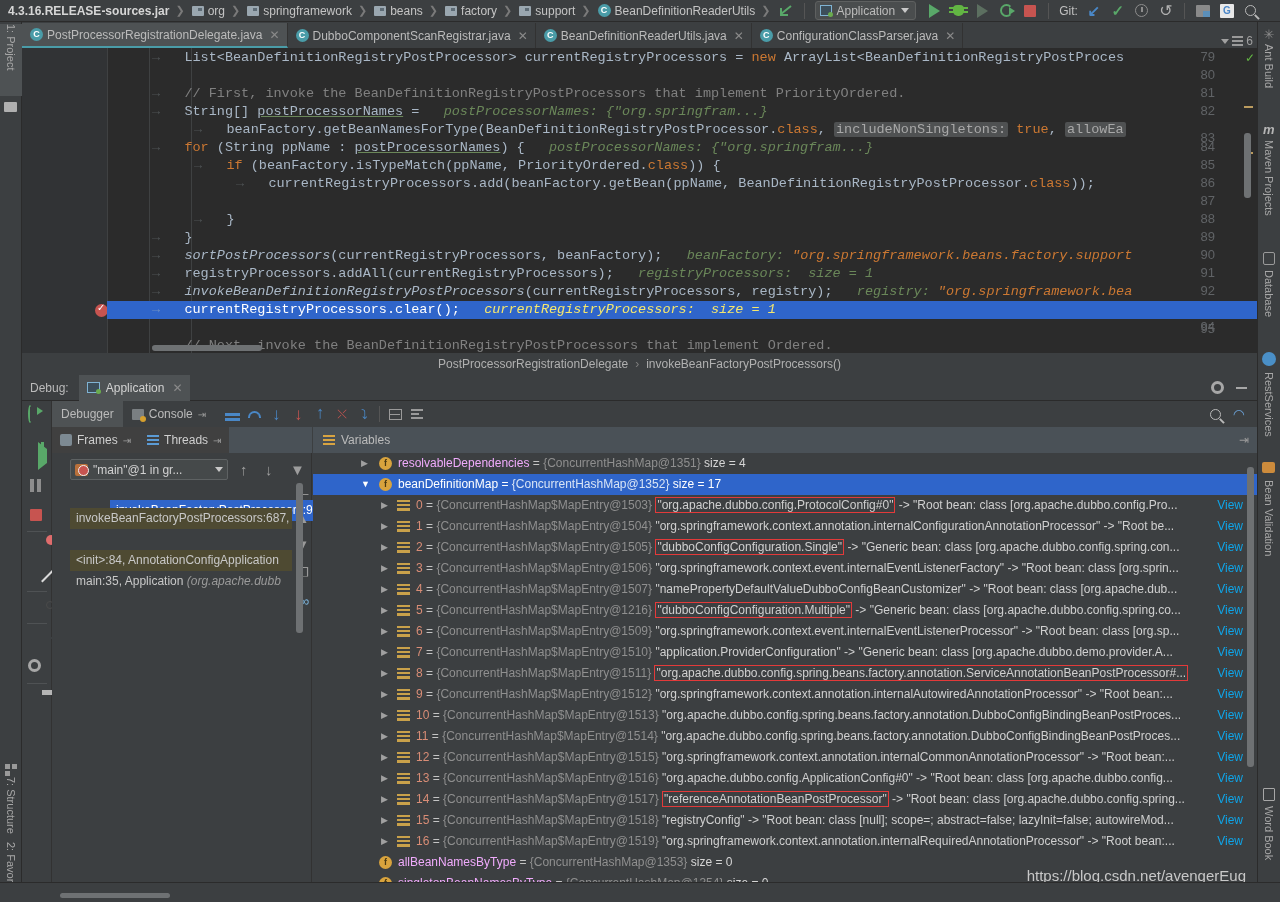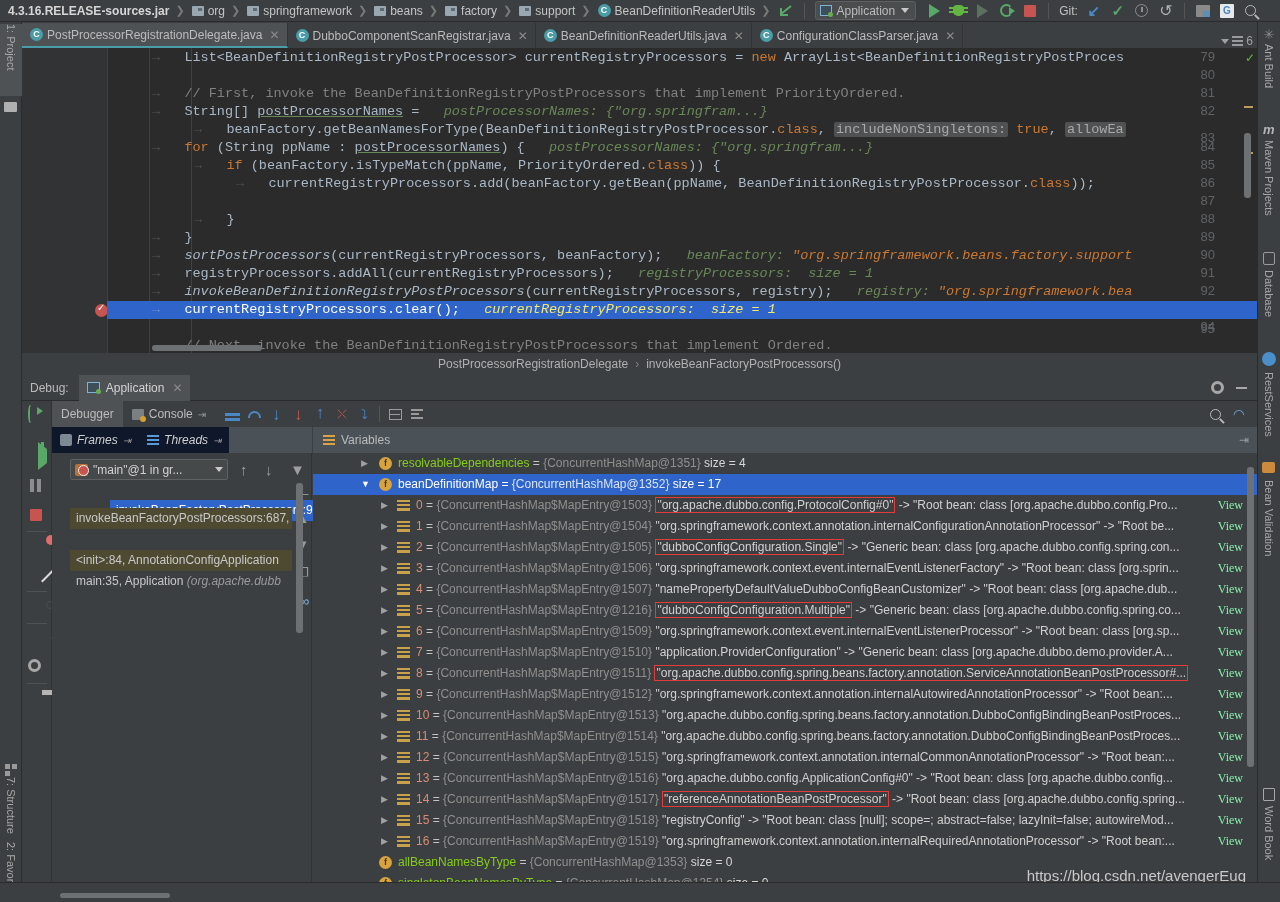--- a/index.html
+++ b/index.html
@@ -157,21 +157,21 @@
   .st-up { color:#4a88c7; font-size:17px; line-height:13px; transform:rotate(180deg);}
   .st-x { color:#c75450; font-size:12px; }
   .grid-ic{width:13px;height:11px;border:1.5px solid #9a9a9a;position:relative;}
   .grid-ic:after{content:"";position:absolute;left:0;top:4px;width:10px;height:1.2px;background:#9a9a9a;}
   .lines-ic{display:flex;flex-direction:column;gap:2px;}
   .lines-ic i{height:1.8px;background:#9a9a9a;display:block;}
 
   
   #frameTabs { position:absolute; left:30px; top:52px; width:260px; height:26px; background:#4a5157; display:flex; align-items:center; }
   .ftab { height:26px;display:flex;align-items:center;padding:0 8px;color:#cfcfcf; }
-  .ftab.on { background:#0f172a;font-style:italic; }
+  .ftab.on { background:#404040; }
   .fr-ic{width:12px;height:12px;background:#7d8a93;border-radius:2px;margin-right:5px;}
   .th-ic{display:flex;flex-direction:column;gap:1.6px;margin-right:5px;}
   .th-ic i{width:12px;height:2px;background:#5b9bd5;display:block;}
 
   #framesPanel { position:absolute; left:30px; top:78px; width:260px; height:429px; background:#3c3f41; border-right:1px solid #323232;}
   #threadSel { position:absolute; left:18px; top:6px; width:158px; height:21px; background:#45494a;
                border:1px solid #5e6263; border-radius:2px; display:flex; align-items:center; padding:0 4px; }
   .thr-ic{width:13px;height:12px;background:#b9703b;border-radius:2px;margin-right:5px;position:relative;}
   .thr-ic:after{content:"";position:absolute;left:3px;top:1px;width:9px;height:9px;border-radius:50%;background:#c75450;border:1.5px solid #efefef;}
   .frm-btn { position:absolute; top:8px; color:#9d9d9d; font-size:15px; }
@@ -187,28 +187,28 @@
   .var-ic{display:flex;flex-direction:column;gap:2px;margin-right:6px;}
   .var-ic i{width:12px;height:2.2px;background:#d9a441;display:block;}
   #varsPanel { position:absolute; left:291px; top:78px; width:944px; height:429px; background:#3c3f41; overflow:hidden; }
   .vrow { position:absolute; left:0; width:944px; height:21px; line-height:21px; white-space:nowrap; font-size:12px; overflow:hidden; }
   .vrow.sel { background:#2f65ca; }
   .arrow { position:absolute; color:#a0a0a0; font-size:9px; top:0; }
   .f-ic { position:absolute; width:13px;height:13px;border-radius:50%;background:#d8a33d;color:#4a3a12;
           font-size:9px;font-weight:bold;text-align:center;line-height:13px;top:4px; }
   .e-ic { position:absolute; display:flex;flex-direction:column;gap:2px; top:5px; }
   .e-ic i { width:13px;height:2.2px;background:#c9a14a;display:block; }
-  .vname { color:#84cc16; }
+  .vname { color:#f0abfc; }
   .vname.sel { color:#ffffff; }
   .vidx { color:#d98d76; }
   .veq { color:#c4c4c4; }
   .vtype { color:#8f8f8f; }
   .vsize { color:#d6d6d6; }
   .vstr { color:#d0d0d0; }
-  .vlink { color:#86efac;font-family:Liberation Serif, serif; }
+  .vlink { color:#0ea5e9; }
   .hlbox { border:1.4px solid #e33a3a; padding:0 1px; }
   #varsSB { position:absolute; right:3px; top:14px; width:7px; height:300px; background:#6e7173; border-radius:3px; }
 
   
   #watermark { position:absolute; right:34px; bottom:18px; color:#c8c8c8; font-size:15px; }
   #statusbar { position:absolute; left:0; bottom:0; width:1280px; height:20px; background:#3c3f41; border-top:1px solid #2b2b2b;}
   .star { position:absolute; left:4px; bottom:2px; color:#9a9a9a; font-size:14px; }
   #hsbBottom { position:absolute; left:60px; bottom:4px; width:110px; height:5px; background:#6e7173; border-radius:3px; }
 </style>
 </head>

